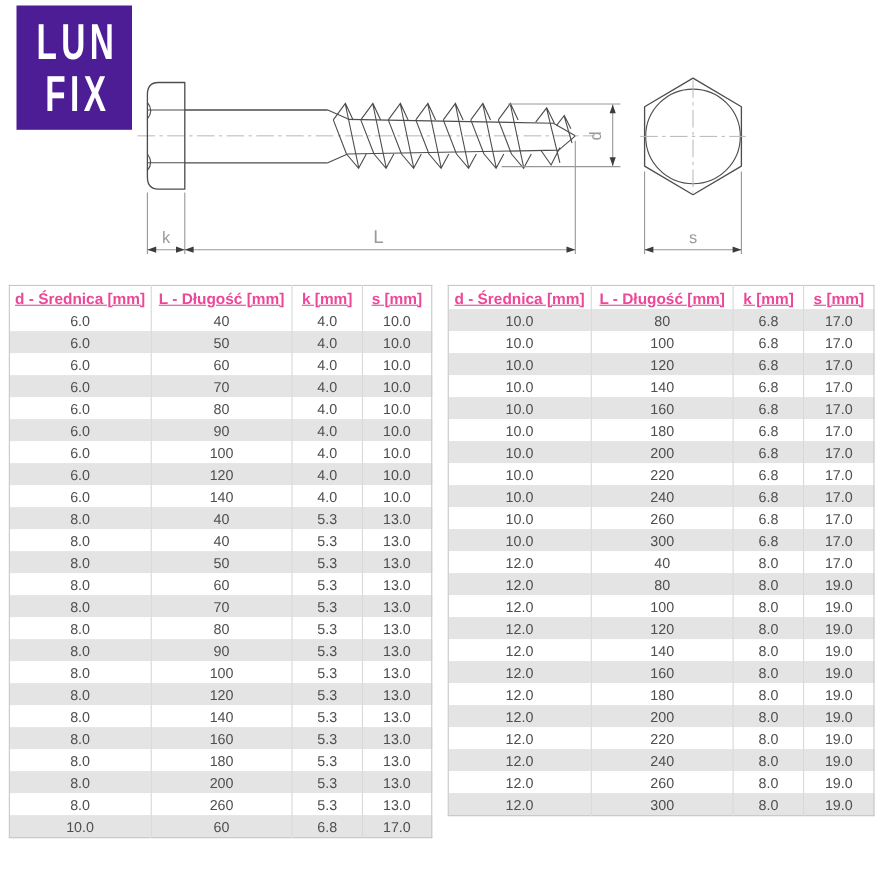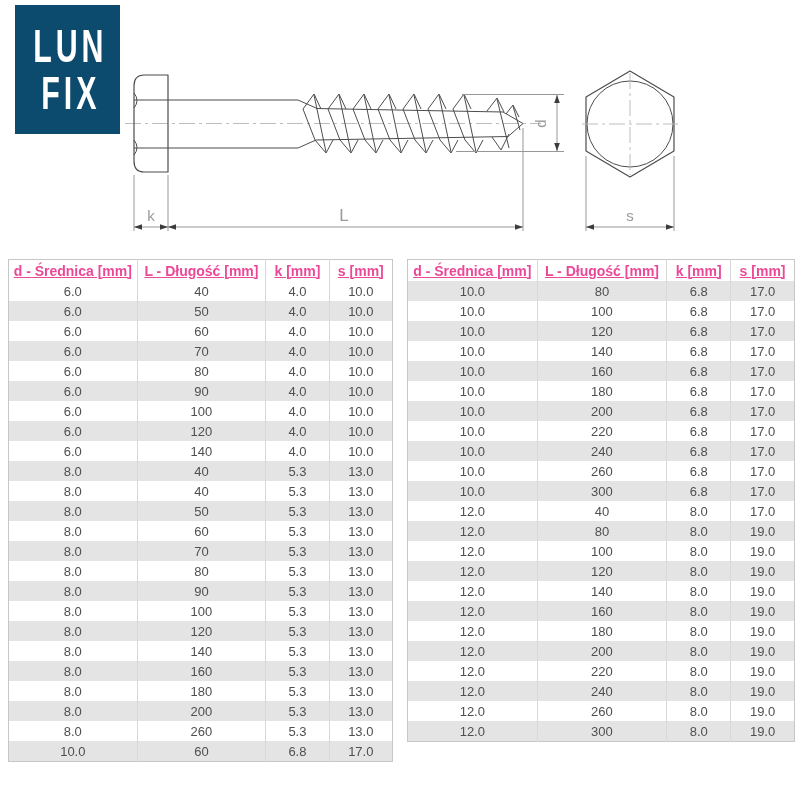--- a/index.html
+++ b/index.html
@@ -2,22 +2,22 @@
 <html><head>
 <meta charset="utf-8">
 <style>
   html,body{margin:0;padding:0;}
   body{
     width:800px;height:800px;background:#ffffff;position:relative;overflow:hidden;
     font-family:"Liberation Sans",sans-serif;
   }
   
   .logo{
-    position:absolute;left:15px;top:5px;width:105px;height:129px;
-    background:#0c4a6e;display:flex;flex-direction:column;align-items:center;justify-content:center;
+    position:absolute;left:15px;top:5px;width:105px;height:113px;
+    background:#4c1d95;display:flex;flex-direction:column;align-items:center;justify-content:center;
   }
   .logo .line{
     display:block;color:#ffffff;font-weight:700;font-size:46px;line-height:47px;
     letter-spacing:6px;margin-left:6px;transform:scaleX(0.66);white-space:nowrap;
   }
   
   .drawing{position:absolute;left:0;top:0;width:800px;height:255px;}
   .outline{stroke:#4d4d4d;stroke-width:1.2;fill:none;stroke-linejoin:round;}
   .thin{stroke:#4d4d4d;stroke-width:1;fill:none;}
   .dim{stroke:#979797;stroke-width:1;fill:none;}

